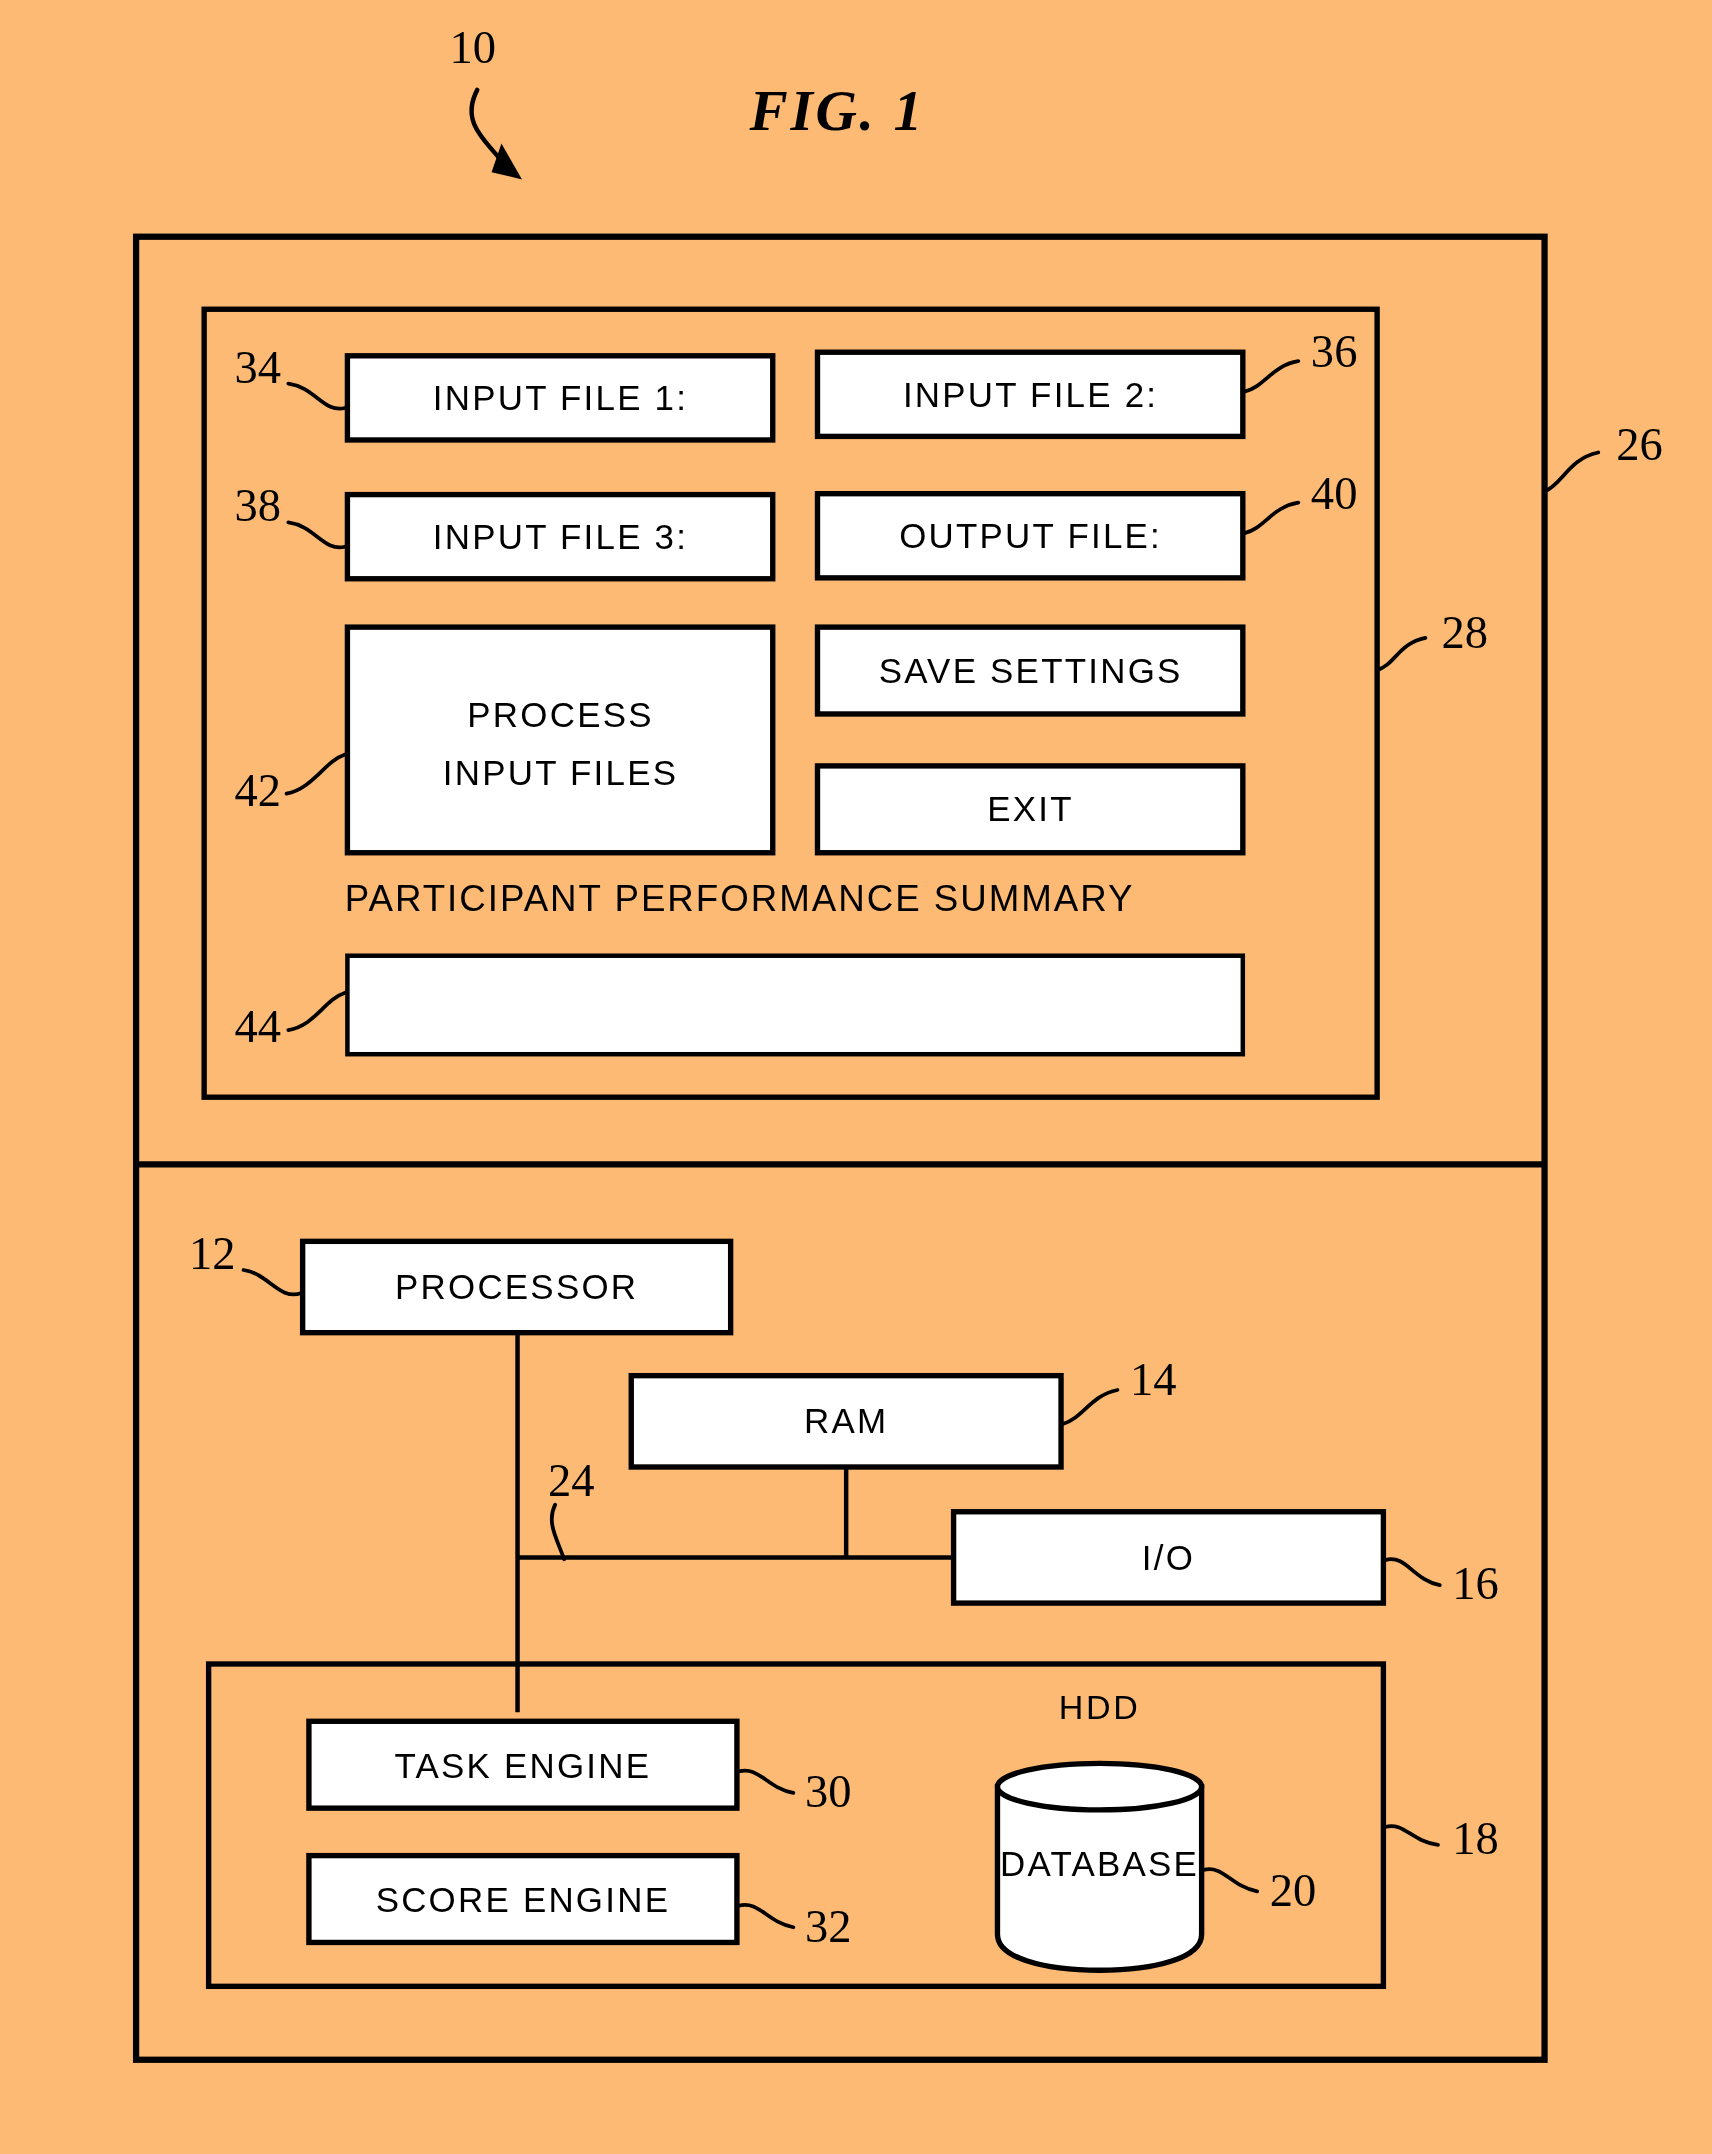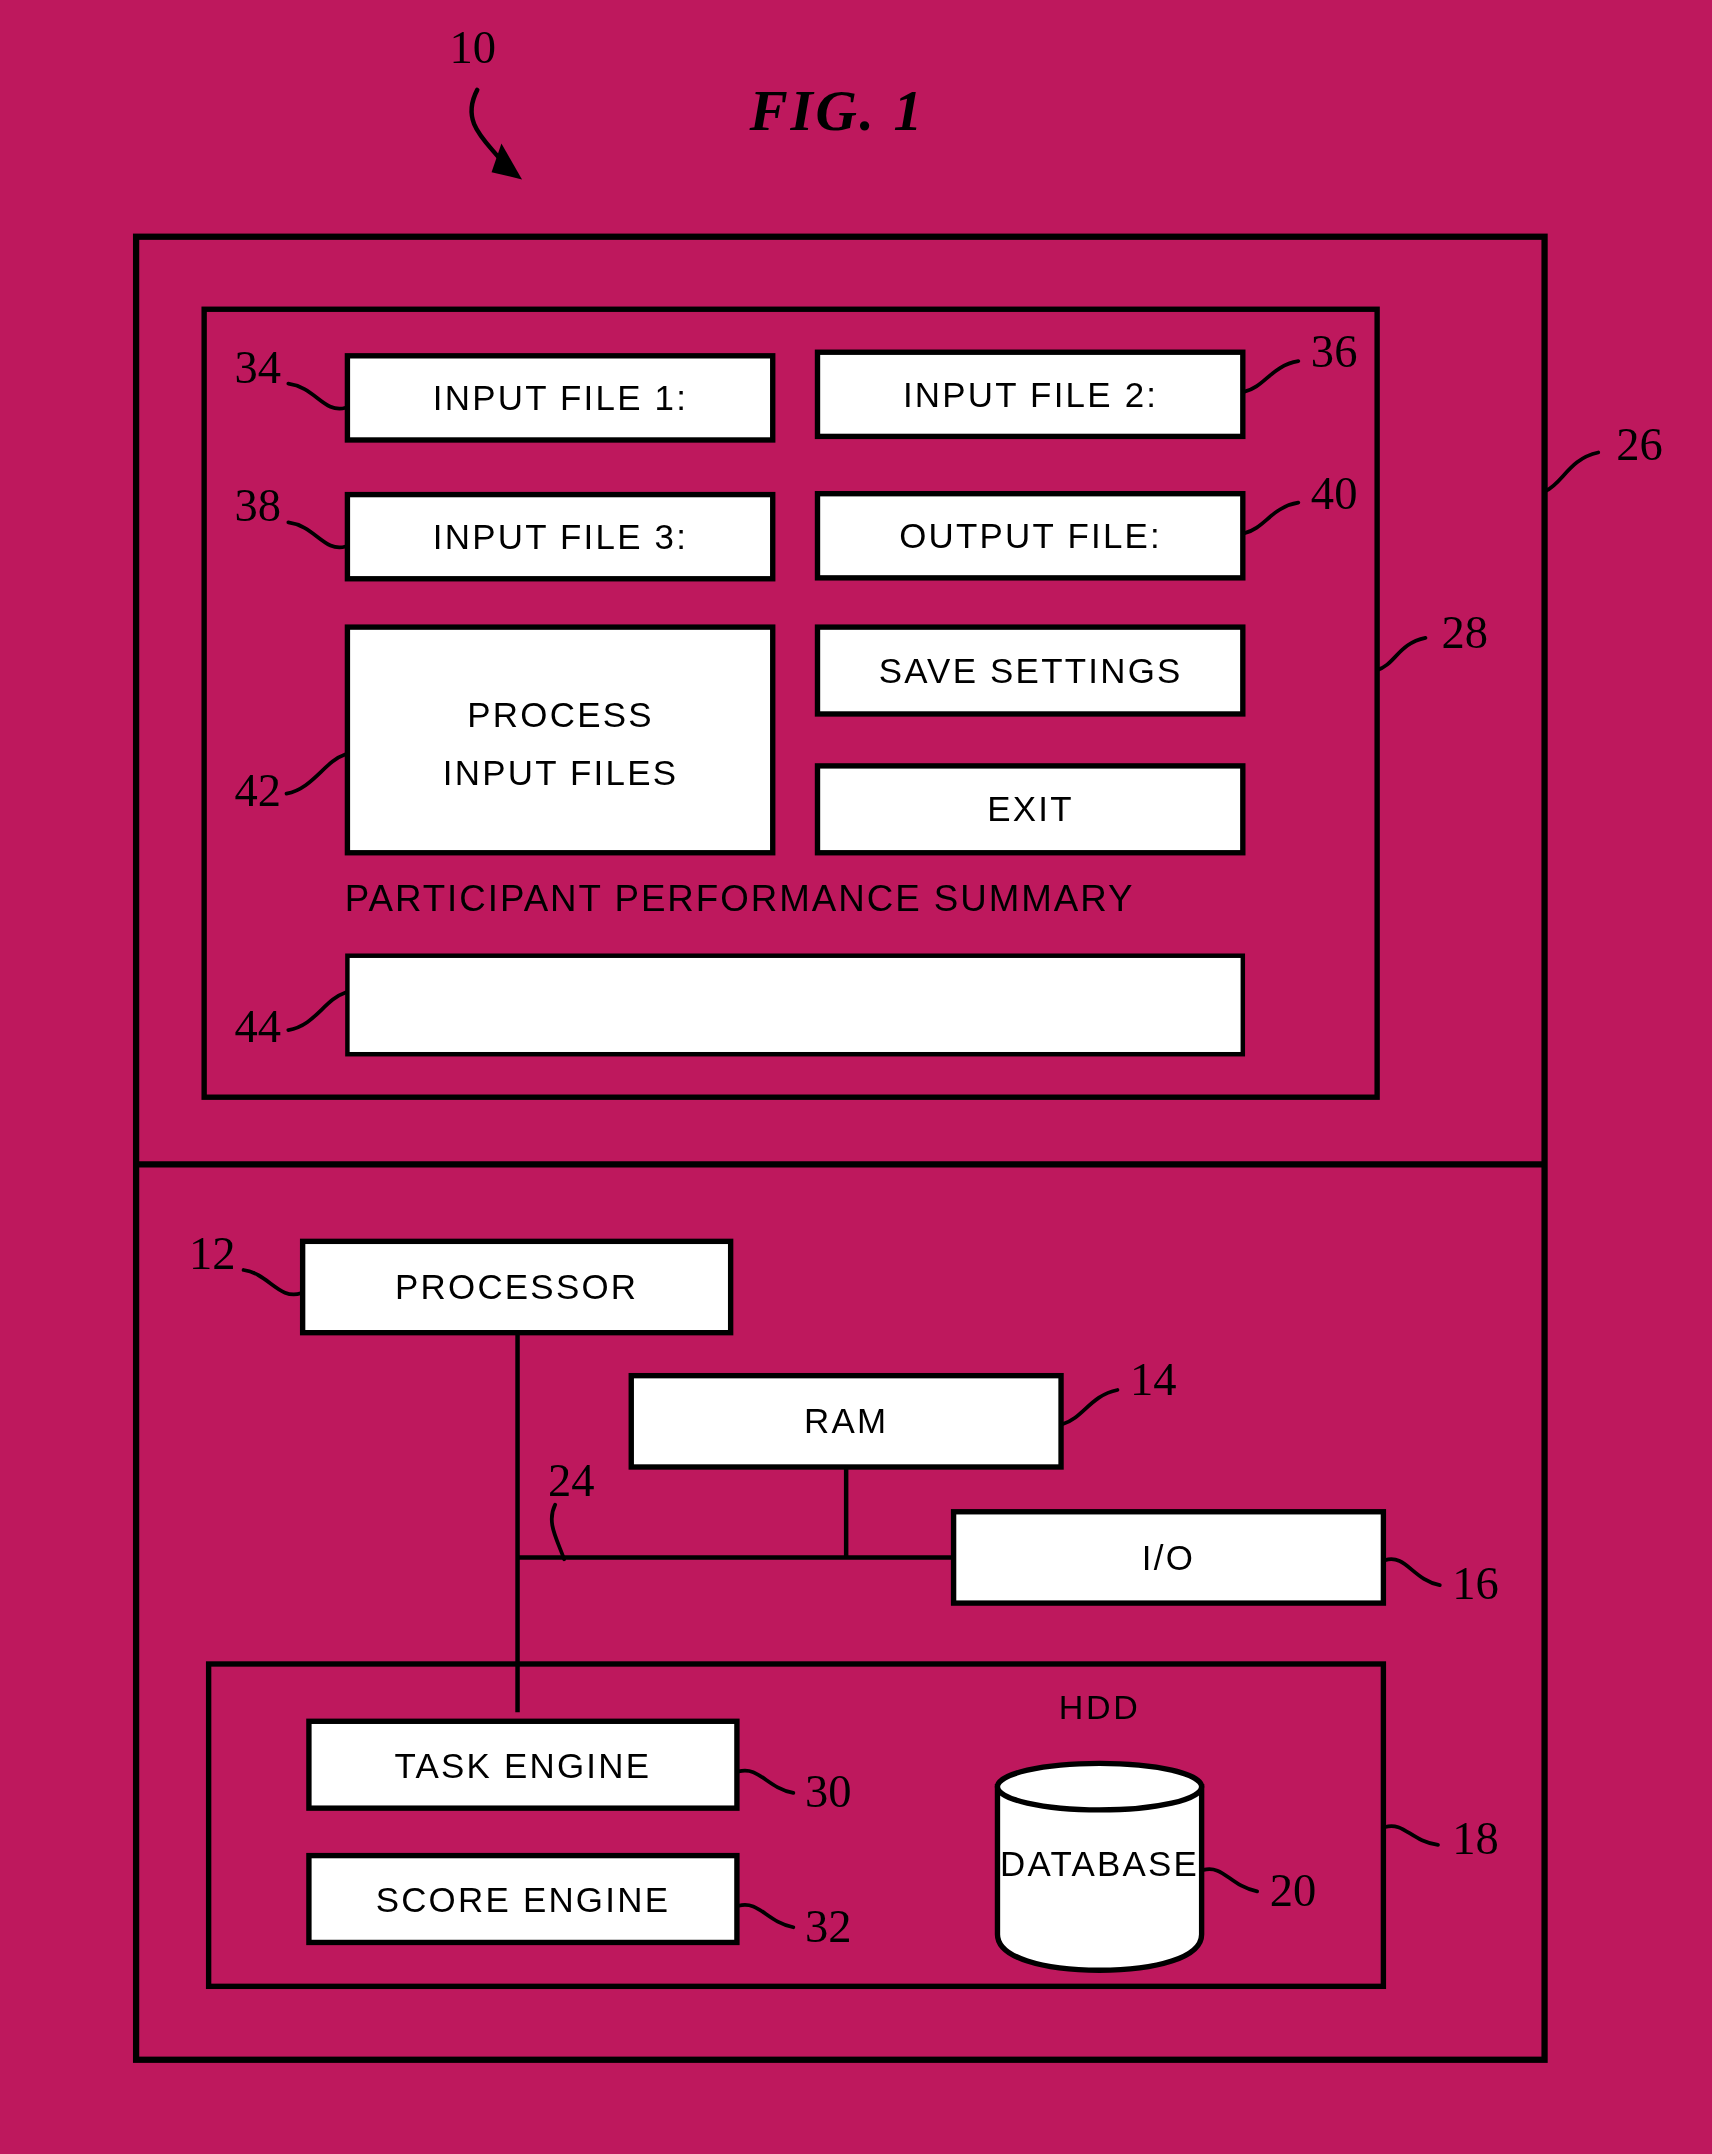--- a/index.html
+++ b/index.html
@@ -10,21 +10,21 @@
   body {
     width: 1712px;
     height: 2155px;
     font-family: "Liberation Sans", sans-serif;
     overflow: hidden;
   }
   #figure-root {
     position: relative;
     width: 1712px;
     height: 2155px;
-    background: #be185d;
+    background: #fdba74;
   }
   svg#diagram {
     display: block;
     width: 1712px;
     height: 2155px;
   }
   .frame-line {
     fill: none;
     stroke: #000000;
     stroke-width: 7;

